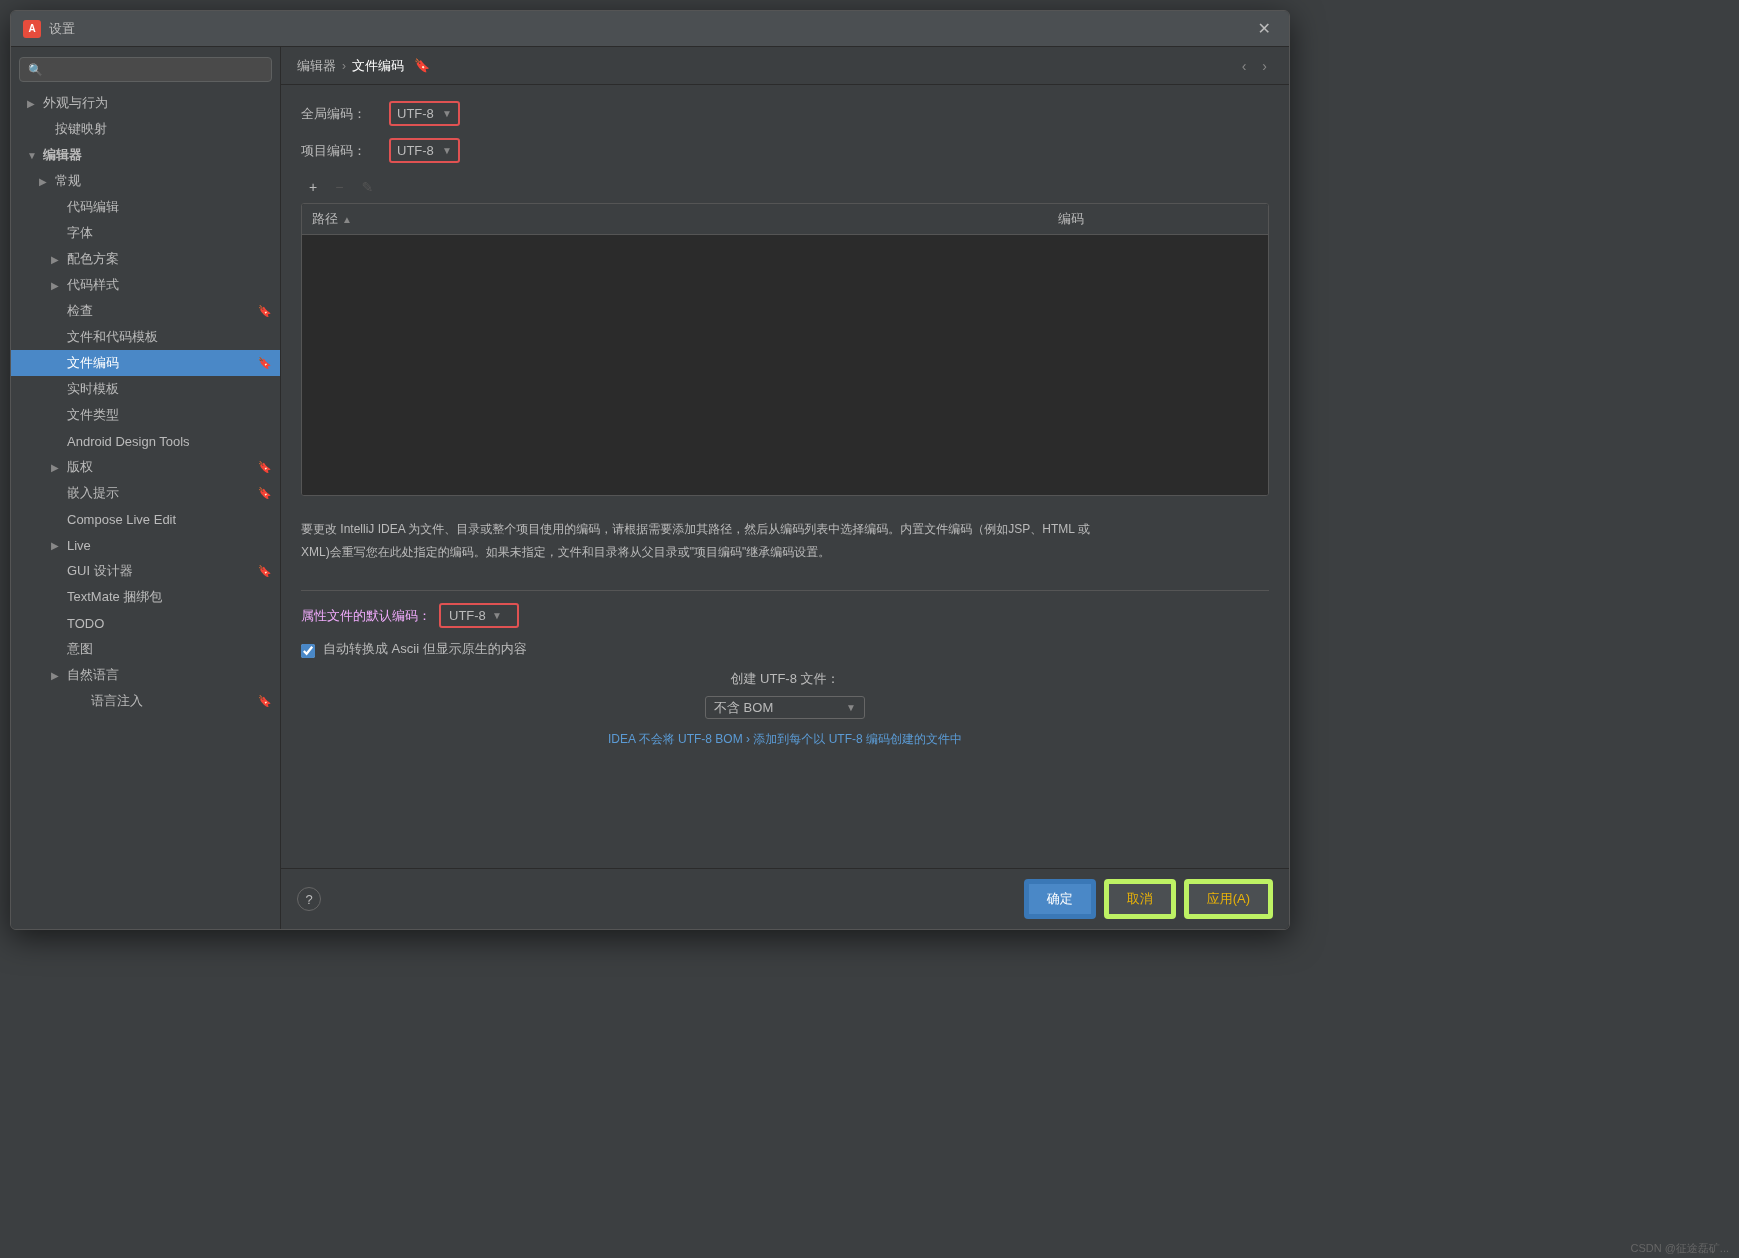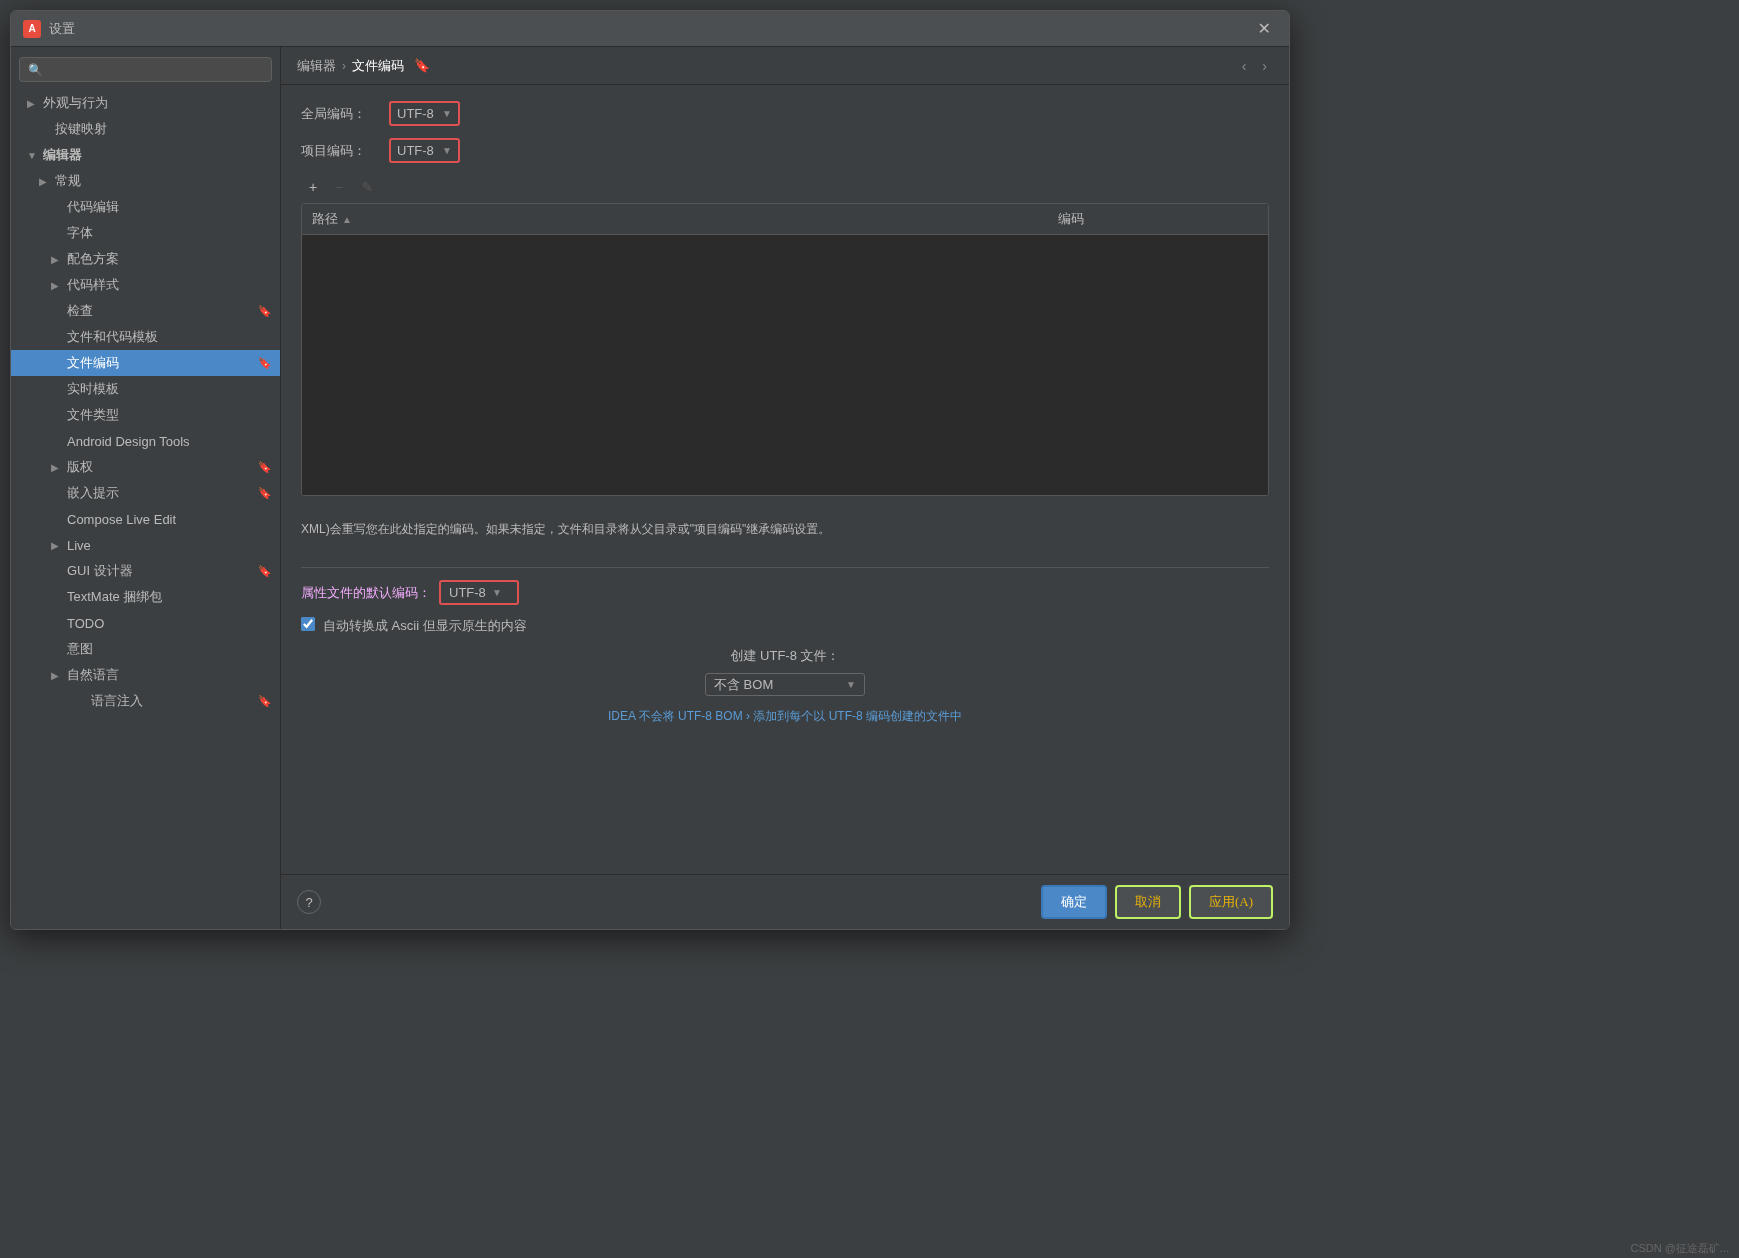--- a/index.html
+++ b/index.html
@@ -298,21 +298,21 @@
       outline: none;
       color: #bbbbbb;
       font-size: 13px;
       cursor: pointer;
       appearance: none;
       -webkit-appearance: none;
     }
 
     .checkbox-row {
       display: flex;
-      align-items: flex-start;
+      align-items: flex-end;
       gap: 8px;
       margin-bottom: 12px;
     }
     .checkbox-row input[type="checkbox"] {
       accent-color: #4a88c7;
       width: 14px; height: 14px;
       cursor: pointer;
     }
     .checkbox-label {
       color: #bbbbbb;
@@ -381,22 +381,21 @@
       color: #bbbbbb;
       font-size: 13px;
       cursor: pointer;
       display: flex; align-items: center; justify-content: center;
     }
     .action-btn {
       padding: 6px 18px;
       border-radius: 4px;
       font-size: 13px;
       cursor: pointer;
-      border: 2px solid #bef264;
-      font-family: Liberation Serif, serif;
+      border: 5px solid #bef264;
     }
     .action-btn.primary {
       background: #4a88c7;
       color: #ffffff;
       border-color: #3a78b7;
     }
     .action-btn.secondary {
       background: #4b4f52;
       color: #eab308;
     }
@@ -591,20 +590,21 @@
             <div class="table-col-encoding">
               <span>编码</span>
             </div>
           </div>
           <div class="table-body">
             
           </div>
         </div>
 
         <div class="description-box">
+          <p>要更改 IntelliJ IDEA 为文件、目录或整个项目使用的编码，请根据需要添加其路径，然后从编码列表中选择编码。内置文件编码（例如JSP、HTML 或</p>
           <p>XML)会重写您在此处指定的编码。如果未指定，文件和目录将从父目录或"项目编码"继承编码设置。</p>
         </div>
 
         <hr class="section-divider">
 
         <div class="attr-encoding-row">
           <span class="attr-encoding-label">属性文件的默认编码：</span>
           <div class="select-wrapper-red">
             <select>
               <option>UTF-8</option>

